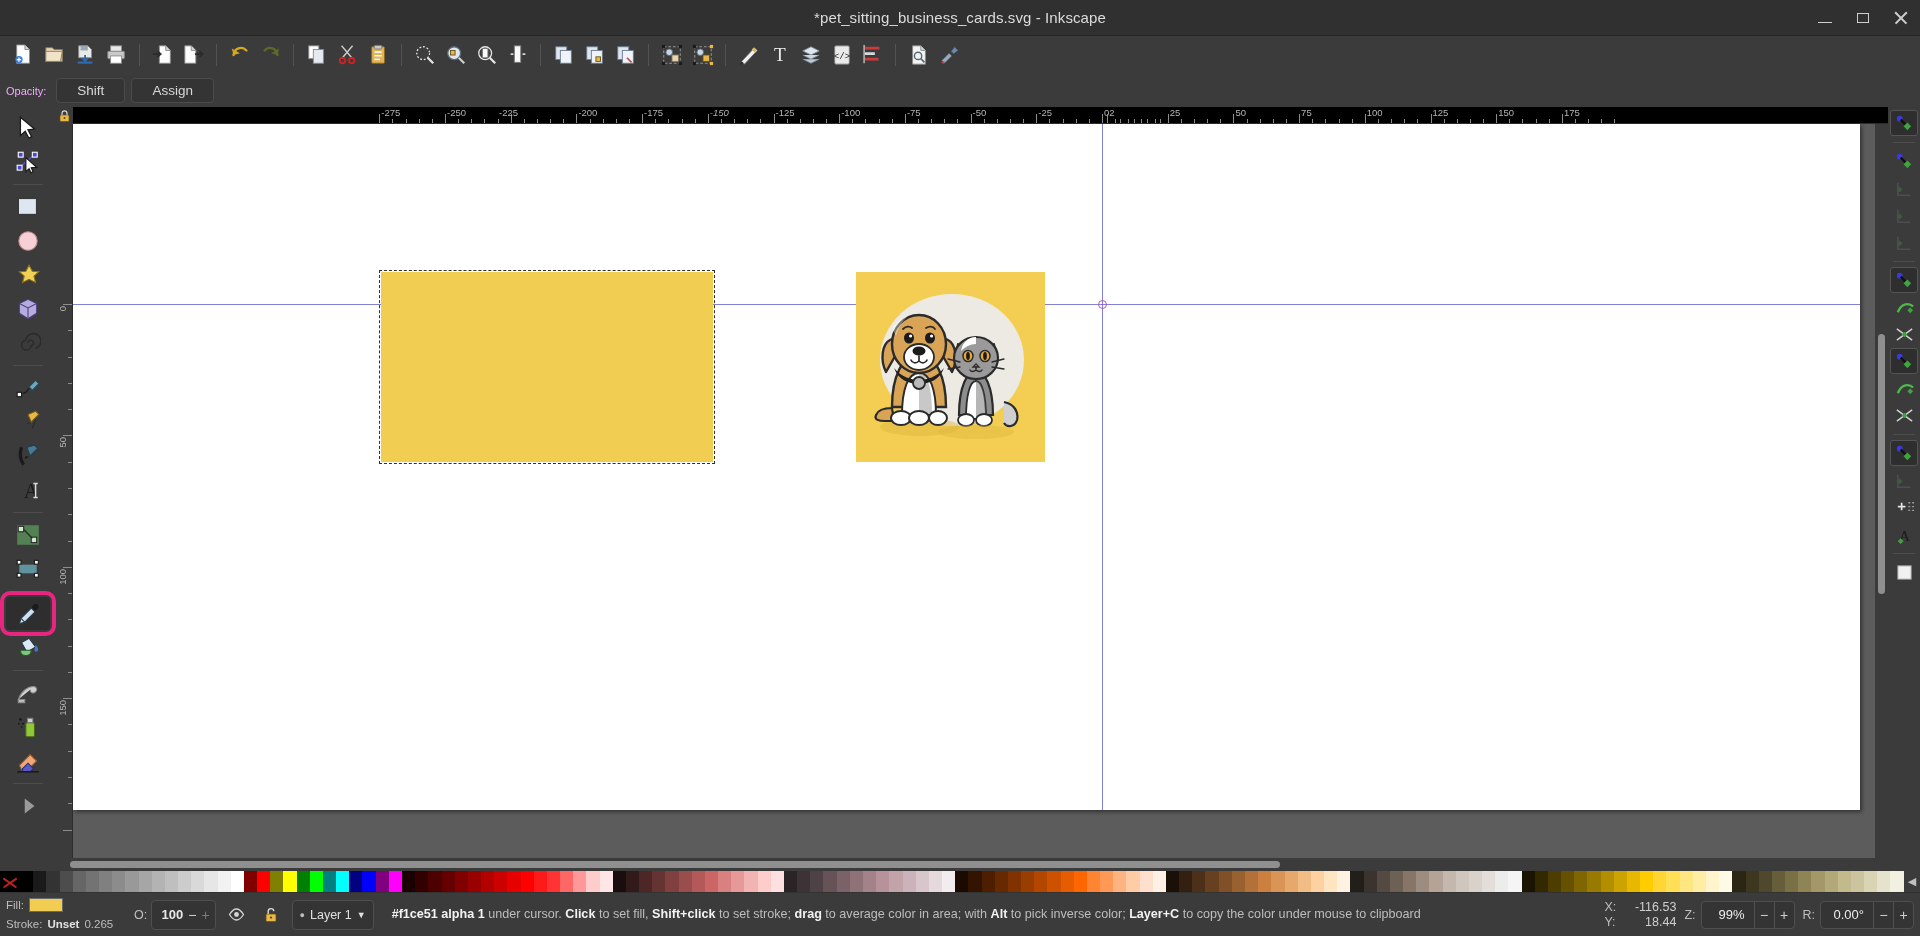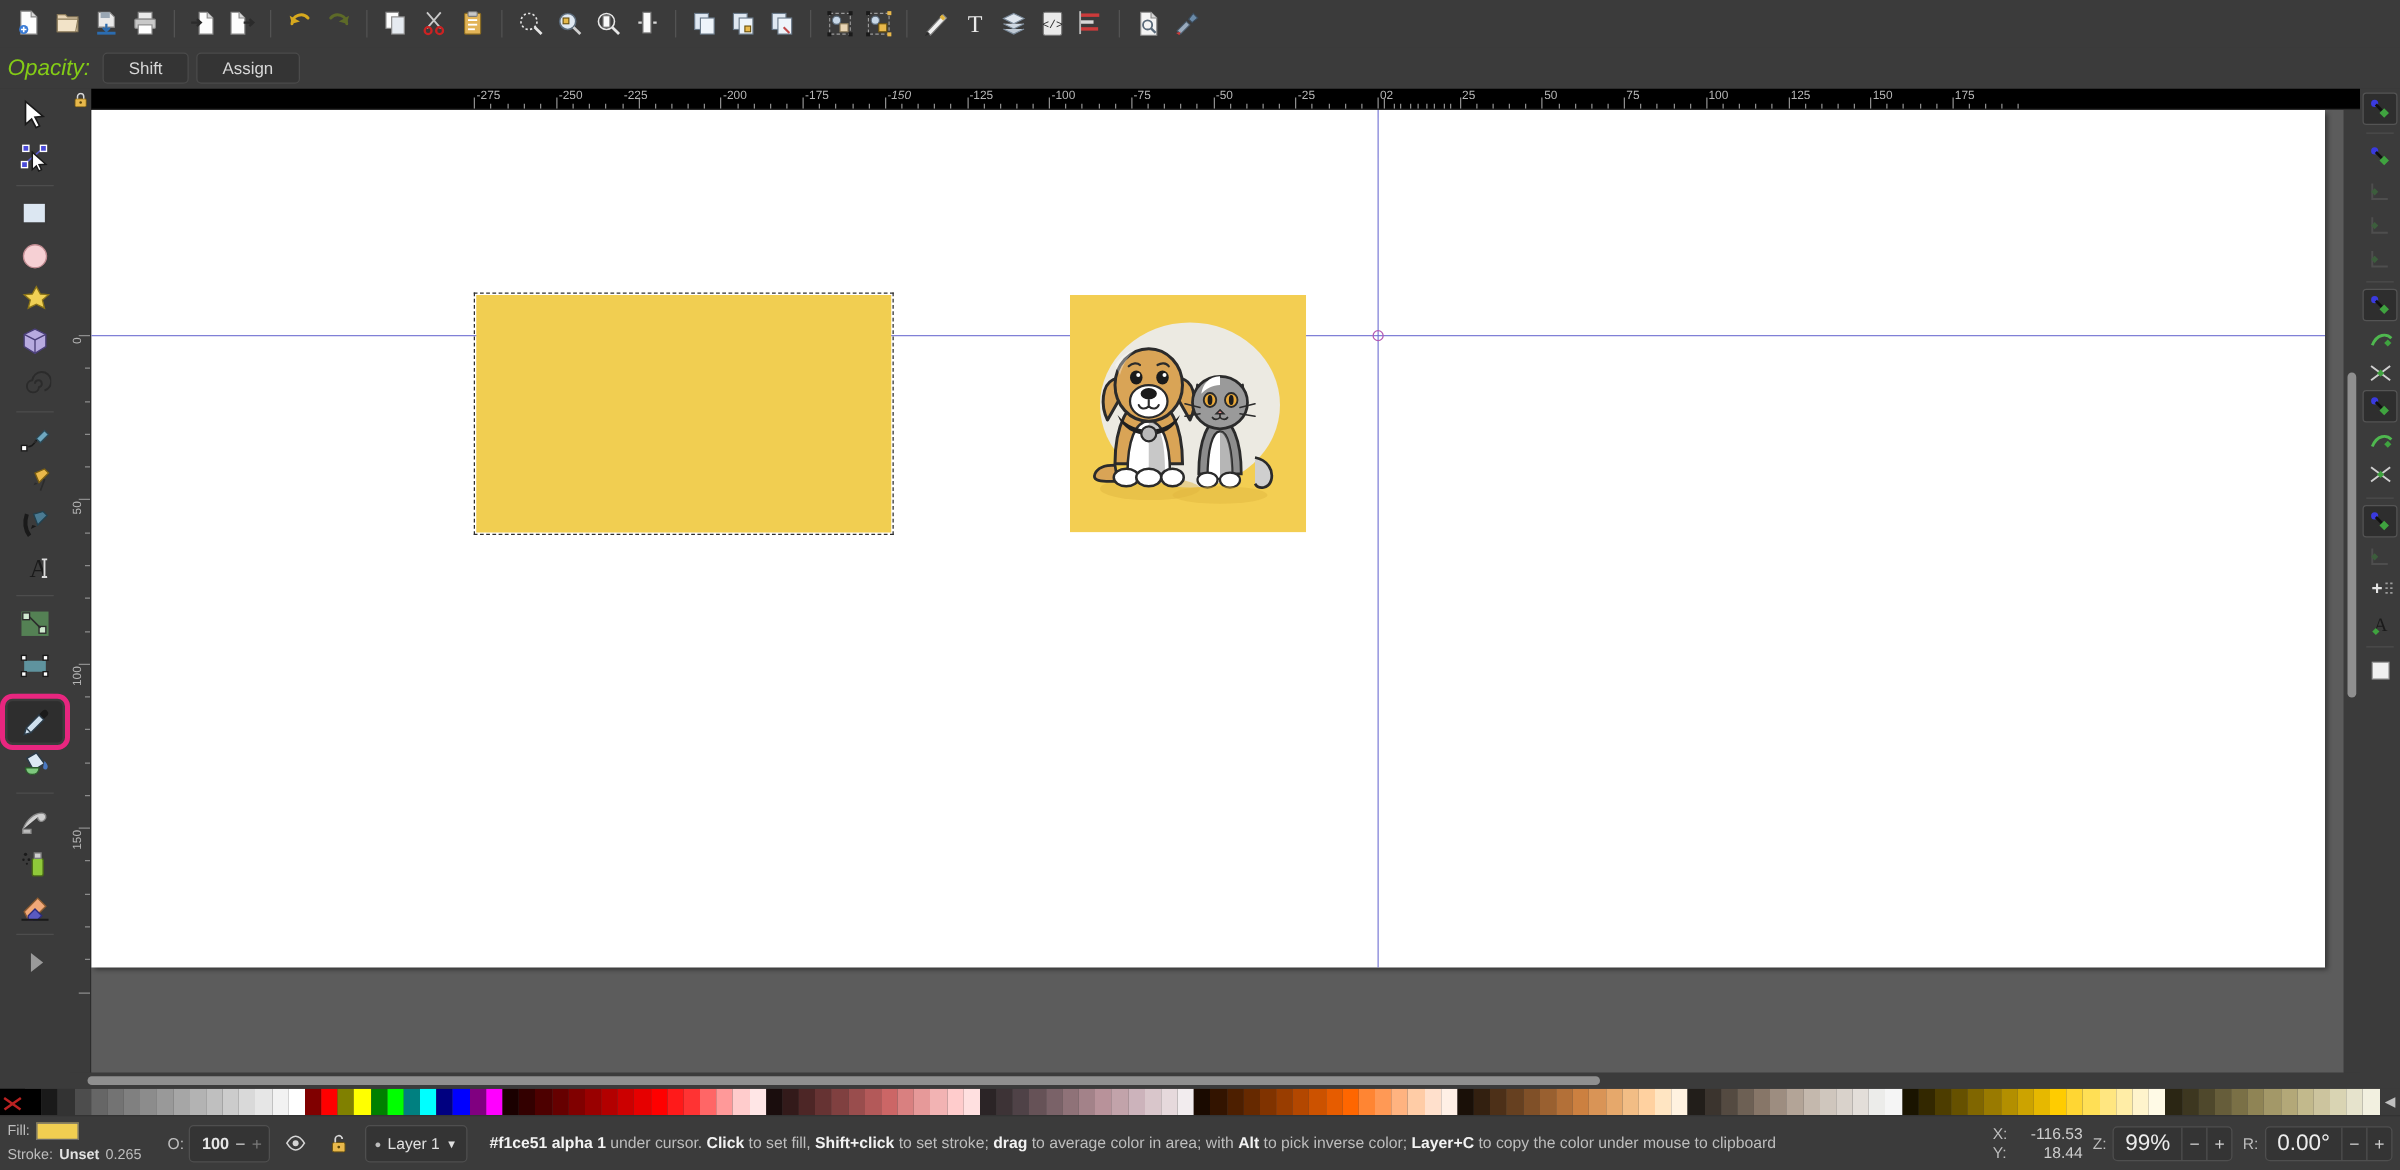--- a/index.html
+++ b/index.html
@@ -46,21 +46,21 @@
     width: 31px; height: 30px; display: flex; align-items: center; justify-content: center;
     border-radius: 3px; cursor: default;
   }
   .tb-sep { width: 1px; height: 22px; background: #535353; margin: 0 7px; }
 
   
   .optbar {
     height: 33px; background: #3b3b3b; display: flex; align-items: center;
     padding-left: 6px; gap: 6px; flex: none;
   }
-  .optbar .lbl { color: #84cc16; font-size: 18px; margin-right: 4px; font-style: italic; }
+  .optbar .lbl { color: #f0abfc; font-size: 11px; margin-right: 4px; }
   .opt-btn {
     background: #343434; border: 1px solid #4b4b4b; border-radius: 4px;
     color: #d8d8d8; font-size: 13.5px; padding: 4px 20px; cursor: default;
   }
 
   
   .middle { flex: 1; display: flex; min-height: 0; position: relative; }
 
   
   .toolbox {
@@ -192,28 +192,43 @@
   .coords { display: flex; align-items: center; gap: 4px; color: #bdbdbd; font-size: 12.5px; }
   .coords .rows { display: flex; flex-direction: column; line-height: 15px; }
   .coords .r { display: flex; gap: 6px; }
   .coords .k { width: 14px; }
   .coords .v { width: 52px; text-align: right; color: #cfcfcf; }
   .zoom-grp, .rot-grp { display: flex; align-items: center; gap: 5px; color: #bdbdbd; font-size: 12.5px; }
   .spin {
     background: #343434; border: 1px solid #4f4f4f; border-radius: 4px; height: 28px;
     display: flex; align-items: center;
   }
-  .spin .v { color: #ececec; font-size: 18px; padding: 0 9px; min-width: 52px; text-align: right; }
+  .spin .v { color: #ececec; font-size: 13px; padding: 0 9px; min-width: 52px; text-align: right; }
   .spin .b { color: #d0d0d0; font-size: 14px; width: 20px; text-align: center; border-left: 1px solid #4f4f4f; line-height: 26px; }
 </style>
 </head>
 <body>
 
 <div class="app">
 
+  <div class="titlebar">
+    <div class="title">*pet_sitting_business_cards.svg - Inkscape</div>
+    <div class="winbtns">
+      <div class="winbtn wb-min">
+          <i></i>
+        </div>
+      <div class="winbtn wb-max">
+          <i></i>
+        </div>
+      <div class="winbtn wb-close">
+          <i class="a"></i>
+          <i class="b"></i>
+        </div>
+    </div>
+  </div>
 
 
   <div class="cmdbar" id="cmdbar">
       <div class="tb-ico">
         <svg width="22" height="22" viewBox="0 0 24 24">
           <path d="M4 1h9l5 5v15H4z" fill="#fdfdfd" stroke="#8a8a8a"></path>
           <path d="M13 1v5h5" fill="#d7d7d7" stroke="#8a8a8a"></path>
           <circle cx="6.5" cy="17" r="4" fill="#3a7bd5"></circle>
           <path d="M6.5 14.6v4.8M4.1 17h4.8" stroke="#fff" stroke-width="1.4"></path>
         </svg>

